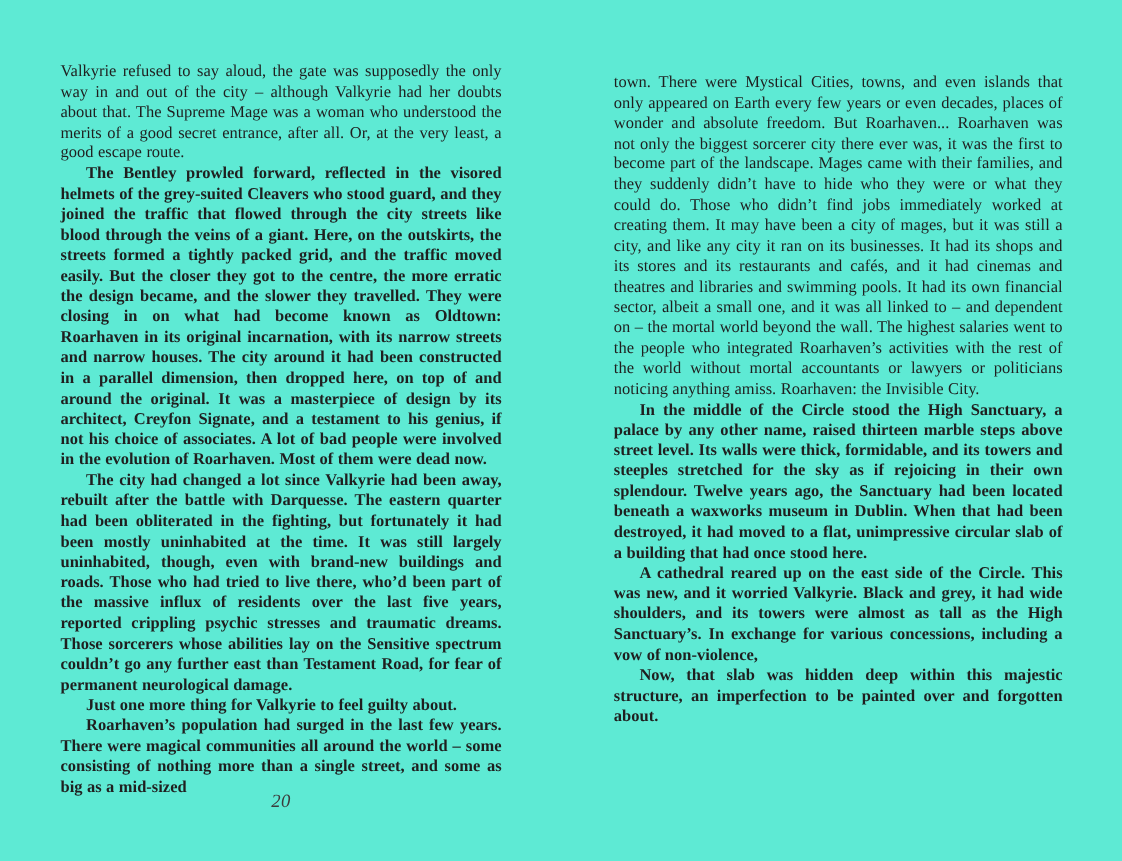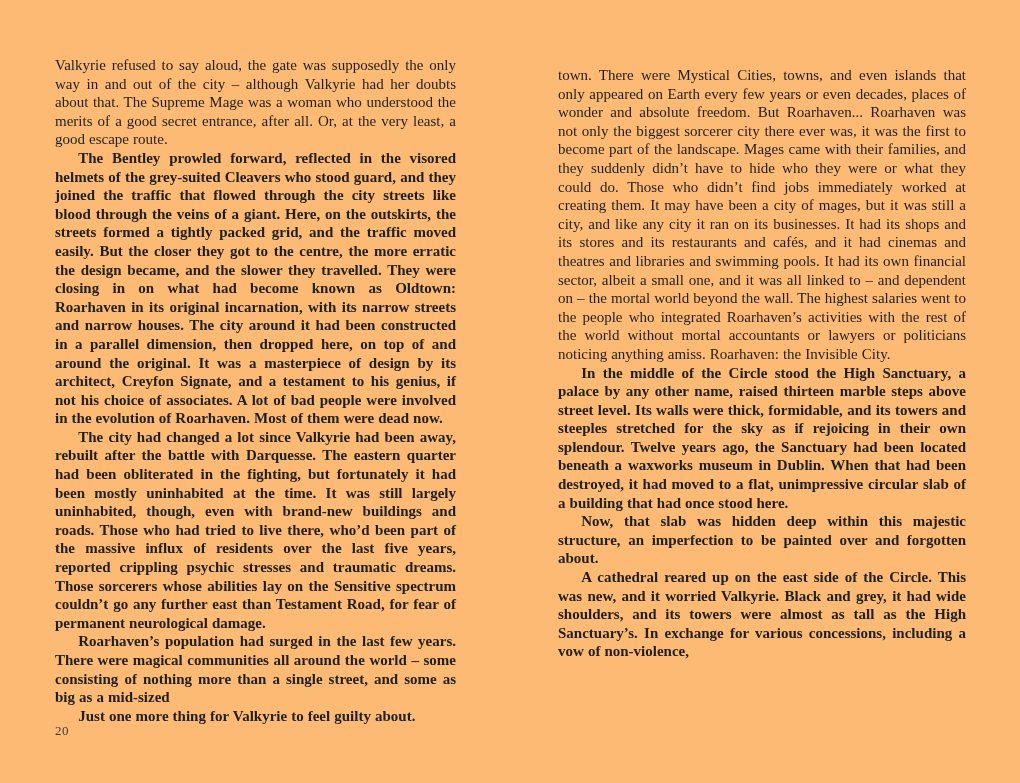--- a/index.html
+++ b/index.html
@@ -11,21 +11,21 @@
     width: 1020px;
     height: 783px;
     font-family: "Liberation Serif", "DejaVu Serif", serif;
     color: #1f1f1f;
     overflow: hidden;
   }
   .spread {
     display: flex;
     width: 1020px;
     height: 783px;
-    background: #fdba74;
+    background: #5eead4;
   }
   .page {
     position: relative;
     box-sizing: border-box;
     height: 100%;
     width: 510px;
   }
   .page.left  { padding: 56px 54px 0 55px; }
   .page.right { padding: 56px 54px 0 48px; margin-top: 10px; }
   .page-text p {
@@ -33,45 +33,47 @@
     text-align: justify;
     font-size: 15px;
     line-height: 1.24;
     hyphens: none;
     word-spacing: 0.02em;
   }
   .page-text p.ind { text-indent: 1.55em; font-weight: bold; }
   .page-number {
     position: absolute;
     bottom: 44px;
-    font-size: 13px;
+    font-size: 17px;
     letter-spacing: 0.5px;
     color: #3c3c3c;
+    text-align: center;
+    font-style: italic;
   }
   .page.left  .page-number { left: 55px; width: 401px; }
   .page.right .page-number { left: 48px; width: 408px; }
 </style>
 </head>
 <body>
 
 <div class="spread">
 
   <section class="page left">
     <div class="page-text">
       <p class="cont">Valkyrie refused to say aloud, the gate was supposedly the only way in and out of the city – although Valkyrie had her doubts about that. The Supreme Mage was a woman who understood the merits of a good secret entrance, after all. Or, at the very least, a good escape route.</p>
       <p class="ind">The Bentley prowled forward, reflected in the visored helmets of the grey-suited Cleavers who stood guard, and they joined the traffic that flowed through the city streets like blood through the veins of a giant. Here, on the outskirts, the streets formed a tightly packed grid, and the traffic moved easily. But the closer they got to the centre, the more erratic the design became, and the slower they travelled. They were closing in on what had become known as Oldtown: Roarhaven in its original incarnation, with its narrow streets and narrow houses. The city around it had been constructed in a parallel dimension, then dropped here, on top of and around the original. It was a masterpiece of design by its architect, Creyfon Signate, and a testament to his genius, if not his choice of associates. A lot of bad people were involved in the evolution of Roarhaven. Most of them were dead now.</p>
       <p class="ind">The city had changed a lot since Valkyrie had been away, rebuilt after the battle with Darquesse. The eastern quarter had been obliterated in the fighting, but fortunately it had been mostly uninhabited at the time. It was still largely uninhabited, though, even with brand-new buildings and roads. Those who had tried to live there, who’d been part of the massive influx of residents over the last five years, reported crippling psychic stresses and traumatic dreams. Those sorcerers whose abilities lay on the Sensitive spectrum couldn’t go any further east than Testament Road, for fear of permanent neurological damage.</p>
+      <p class="ind">Just one more thing for Valkyrie to feel guilty about.</p>
       <p class="ind">Roarhaven’s population had surged in the last few years. There were magical communities all around the world – some consisting of nothing more than a single street, and some as big as a mid-sized</p>
-      <p class="ind">Just one more thing for Valkyrie to feel guilty about.</p>
     </div>
     <div class="page-number">20</div>
   </section>
 
   <section class="page right">
     <div class="page-text">
       <p class="cont">town. There were Mystical Cities, towns, and even islands that only appeared on Earth every few years or even decades, places of wonder and absolute freedom. But Roarhaven... Roarhaven was not only the biggest sorcerer city there ever was, it was the first to become part of the landscape. Mages came with their families, and they suddenly didn’t have to hide who they were or what they could do. Those who didn’t find jobs immediately worked at creating them. It may have been a city of mages, but it was still a city, and like any city it ran on its businesses. It had its shops and its stores and its restaurants and cafés, and it had cinemas and theatres and libraries and swimming pools. It had its own financial sector, albeit a small one, and it was all linked to – and dependent on – the mortal world beyond the wall. The highest salaries went to the people who integrated Roarhaven’s activities with the rest of the world without mortal accountants or lawyers or politicians noticing anything amiss. Roarhaven: the Invisible City.</p>
       <p class="ind">In the middle of the Circle stood the High Sanctuary, a palace by any other name, raised thirteen marble steps above street level. Its walls were thick, formidable, and its towers and steeples stretched for the sky as if rejoicing in their own splendour. Twelve years ago, the Sanctuary had been located beneath a waxworks museum in Dublin. When that had been destroyed, it had moved to a flat, unimpressive circular slab of a building that had once stood here.</p>
+      <p class="ind">A cathedral reared up on the east side of the Circle. This was new, and it worried Valkyrie. Black and grey, it had wide shoulders, and its towers were almost as tall as the High Sanctuary’s. In exchange for various concessions, including a vow of non-violence,</p>
       <p class="ind">Now, that slab was hidden deep within this majestic structure, an imperfection to be painted over and forgotten about.</p>
-      <p class="ind">A cathedral reared up on the east side of the Circle. This was new, and it worried Valkyrie. Black and grey, it had wide shoulders, and its towers were almost as tall as the High Sanctuary’s. In exchange for various concessions, including a vow of non-violence,</p>
     </div>
   </section>
 
 </div>
 
 </body></html>

